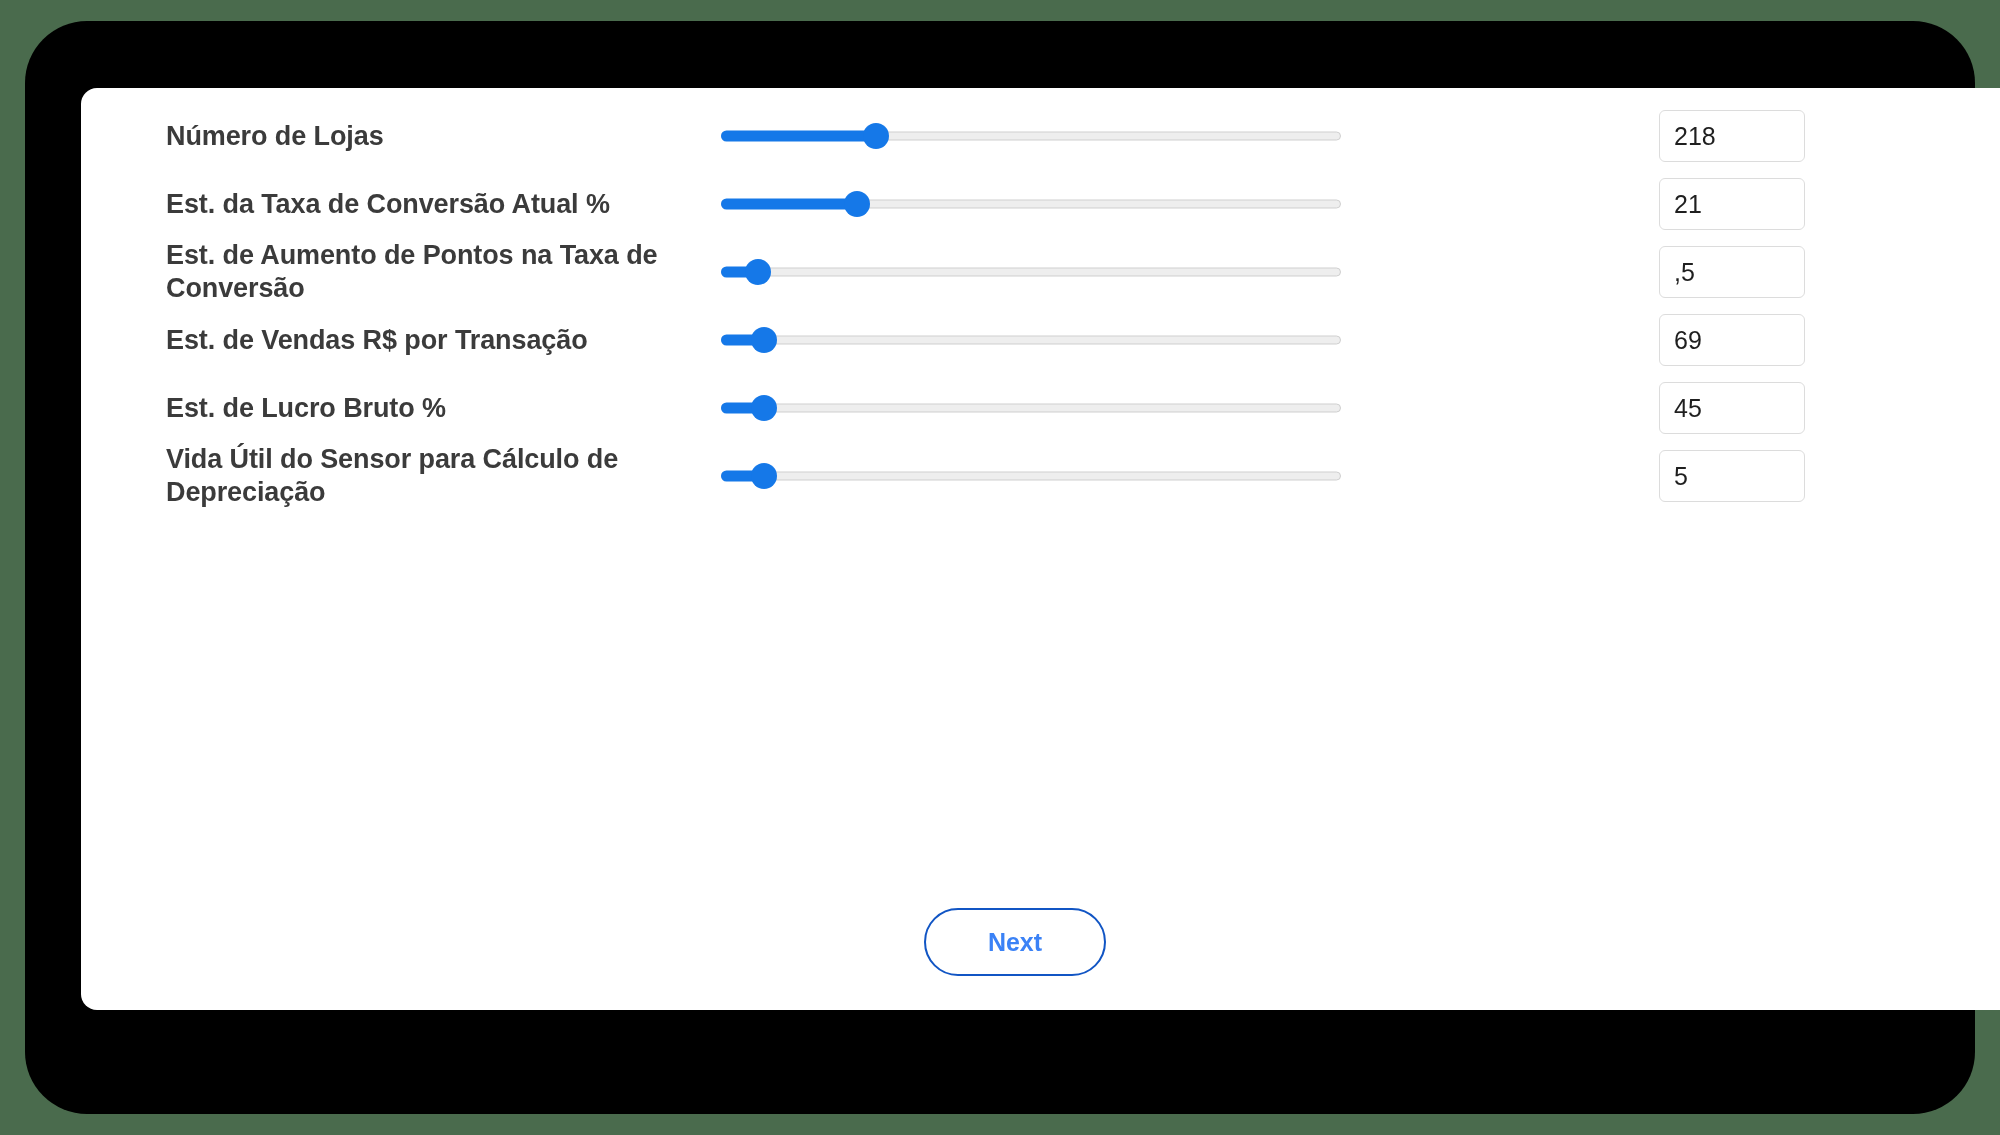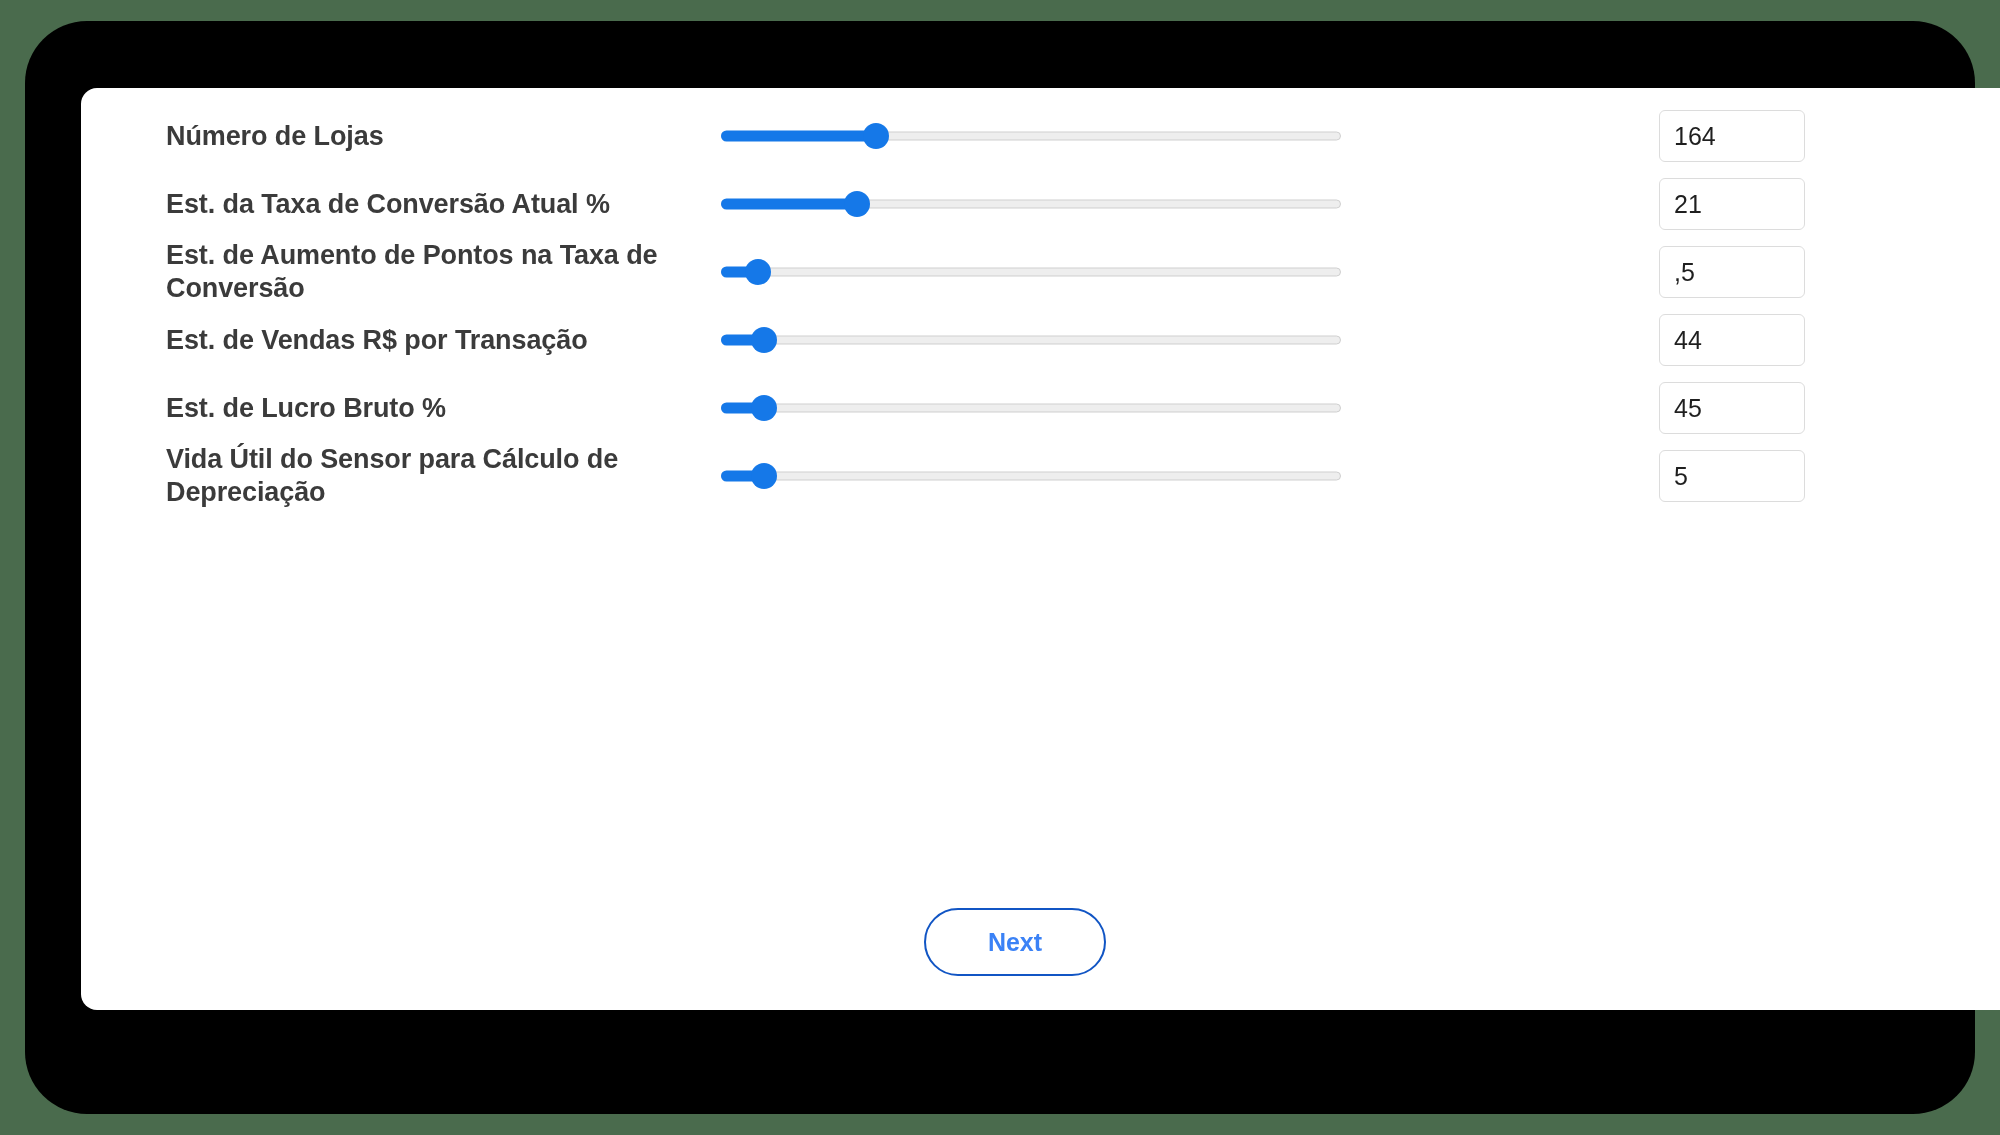--- a/index.html
+++ b/index.html
@@ -173,21 +173,21 @@
   <div class="card-inner">
 
     <div class="rows">
         <div class="row">
           <div class="row-label">Número de Lojas</div>
           <div class="slider-wrap">
             <div class="slider-track"></div>
             <div class="slider-fill" style="width: 25%;"></div>
             <div class="slider-thumb" style="left: 25%;"></div>
           </div>
-          <div class="value-input">164</div>
+          <div class="value-input">218</div>
         </div>
         <div class="row">
           <div class="row-label">Est. da Taxa de Conversão Atual %</div>
           <div class="slider-wrap">
             <div class="slider-track"></div>
             <div class="slider-fill" style="width: 22%;"></div>
             <div class="slider-thumb" style="left: 22%;"></div>
           </div>
           <div class="value-input">21</div>
         </div>
@@ -200,21 +200,21 @@
           </div>
           <div class="value-input">,5</div>
         </div>
         <div class="row">
           <div class="row-label">Est. de Vendas R$ por Transação</div>
           <div class="slider-wrap">
             <div class="slider-track"></div>
             <div class="slider-fill" style="width: 7%;"></div>
             <div class="slider-thumb" style="left: 7%;"></div>
           </div>
-          <div class="value-input">44</div>
+          <div class="value-input">69</div>
         </div>
         <div class="row">
           <div class="row-label">Est. de Lucro Bruto %</div>
           <div class="slider-wrap">
             <div class="slider-track"></div>
             <div class="slider-fill" style="width: 7%;"></div>
             <div class="slider-thumb" style="left: 7%;"></div>
           </div>
           <div class="value-input">45</div>
         </div>

